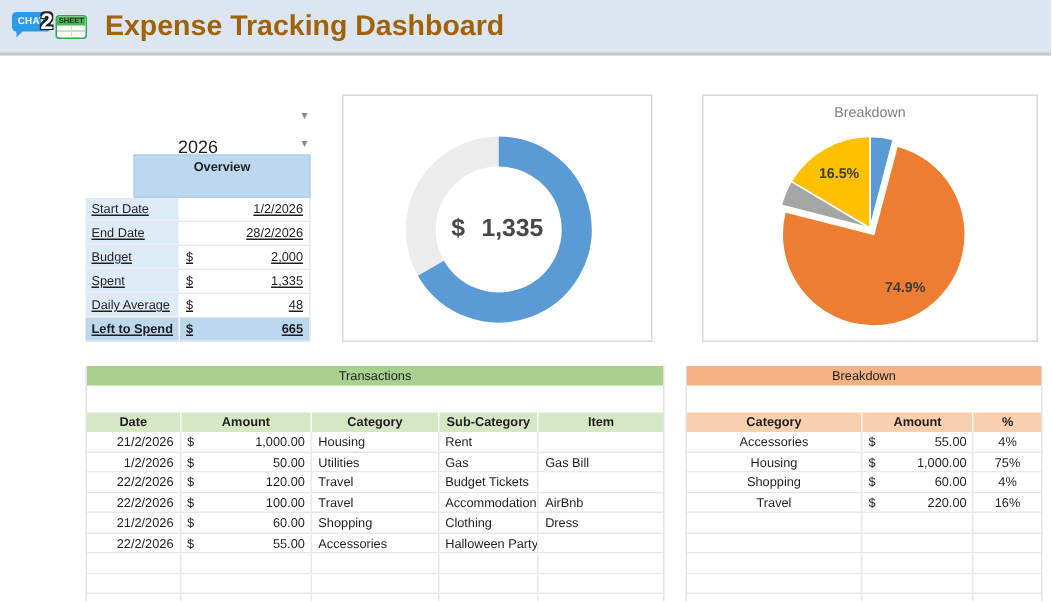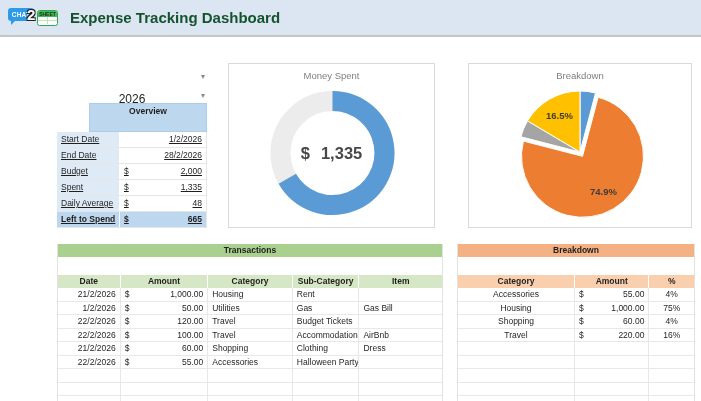--- a/index.html
+++ b/index.html
@@ -16,21 +16,21 @@
              border:3px solid transparent;border-top-color:#2E9BE8;border-left-color:#2E9BE8;}
   .logo-two{position:absolute;left:19px;top:2px;font-size:15px;font-weight:800;color:#fff;z-index:2;
              text-shadow:-1px -1px 0 #222,1px -1px 0 #222,-1px 1px 0 #222,1px 1px 0 #222;}
   .logo-sheet{position:absolute;right:0;top:6px;width:21px;height:16px;background:#fff;border:1.5px solid #2FA84F;
              border-radius:2.5px;overflow:hidden;z-index:1;box-sizing:border-box;}
   .logo-sheet-label{display:block;background:#49B75C;color:#10340f;font-size:5px;font-weight:bold;
              text-align:center;height:6px;line-height:6px;}
   .logo-grid{display:block;height:7px;
      background:linear-gradient(to right,transparent 48%,#BFE3C6 48%,#BFE3C6 54%,transparent 54%),
                 linear-gradient(to bottom,transparent 42%,#BFE3C6 42%,#BFE3C6 58%,transparent 58%);}
-  .app-title{margin-left:12px;font-size:15px;font-weight:bold;color:#14532d;}
+  .app-title{margin-left:12px;font-size:19px;font-weight:bold;color:#a16207;}
 
   
   .month-block{position:absolute;left:57px;top:63px;width:150px;}
   .month-row{position:relative;text-align:center;height:26px;}
   .month-name{font-size:21px;font-weight:bold;color:#000;line-height:26px;cursor:pointer;}
   .year-row{position:relative;text-align:center;height:13px;}
   .year-name{font-size:12px;line-height:13px;cursor:pointer;}
   .dd-btn{position:absolute;right:2px;font-size:8px;color:#8a8a8a;background:none;border:none;
           padding:0;line-height:8px;cursor:pointer;font-family:inherit;}
   .month-row .dd-btn{top:10px;} .year-row .dd-btn{top:3px;}
@@ -53,21 +53,21 @@
   .chart-title{position:absolute;top:6px;left:0;right:0;text-align:center;font-size:9.5px;color:#7F7F7F;}
   .chartbox svg{position:absolute;left:0;top:0;}
   .donut-center{position:absolute;left:50%;top:89px;transform:translate(-50%,-50%);
             display:flex;gap:11px;font-size:16.5px;font-weight:600;color:#484848;}
 
   
   .sheet-table{position:absolute;top:244px;font-size:8.5px;box-sizing:border-box;
                border-left:1px solid #E2E2E2;border-right:1px solid #E2E2E2;}
   .tx{left:57px;width:386px;}
   .bd{left:457px;width:238px;}
-  .t-title{height:13px;line-height:13px;text-align:center;font-weight:bold;}
+  .t-title{height:13px;line-height:13px;text-align:center;font-weight:normal;}
   .tx .t-title{background:#A9D08E;}
   .bd .t-title{background:#F4B183;}
   .t-head{display:flex;height:13px;line-height:13px;font-weight:bold;margin-top:18px;}
   .tx .t-head{background:#D5E7C4;}
   .bd .t-head{background:#F9CFAE;}
   .t-row{display:flex;height:13.5px;line-height:13px;background:#fff;border-bottom:1px solid #E8E8E8;box-sizing:border-box;}
   .t-head .hc{text-align:center;border-right:1px solid #fff;box-sizing:border-box;}
   .cell{border-right:1px solid #E8E8E8;box-sizing:border-box;overflow:hidden;white-space:nowrap;}
   .tx .c0{width:63px;} .tx .c1{width:88px;} .tx .c2{width:85px;} .tx .c3{width:67px;} .tx .c4{width:83px;border-right:none;}
   .tx .t-row .c0{text-align:right;padding-right:4px;}
@@ -144,21 +144,20 @@
           <div class="ov-label">Left to Spend</div>
           <div class="ov-value">
             <span>$</span>
             <span>665</span>
           </div>
         </div>
       </div>
   </div>
 
   <div class="chartbox donutbox">
-    <div class="chart-title">Money Spent</div>
     <svg id="donut-svg" width="207" height="165" viewBox="0 0 207 165">
         <circle cx="103.5" cy="89" r="52" fill="none" stroke="#ECECEC" stroke-width="20"></circle>
         <path d="M 103.5 37.0 A 52 52 0 1 1 58.3 114.8" fill="none" stroke="#5B9BD5" stroke-width="20"></path>
       </svg>
     <div class="donut-center">
       <span>$</span>
       <span>1,335</span>
     </div>
   </div>
 

